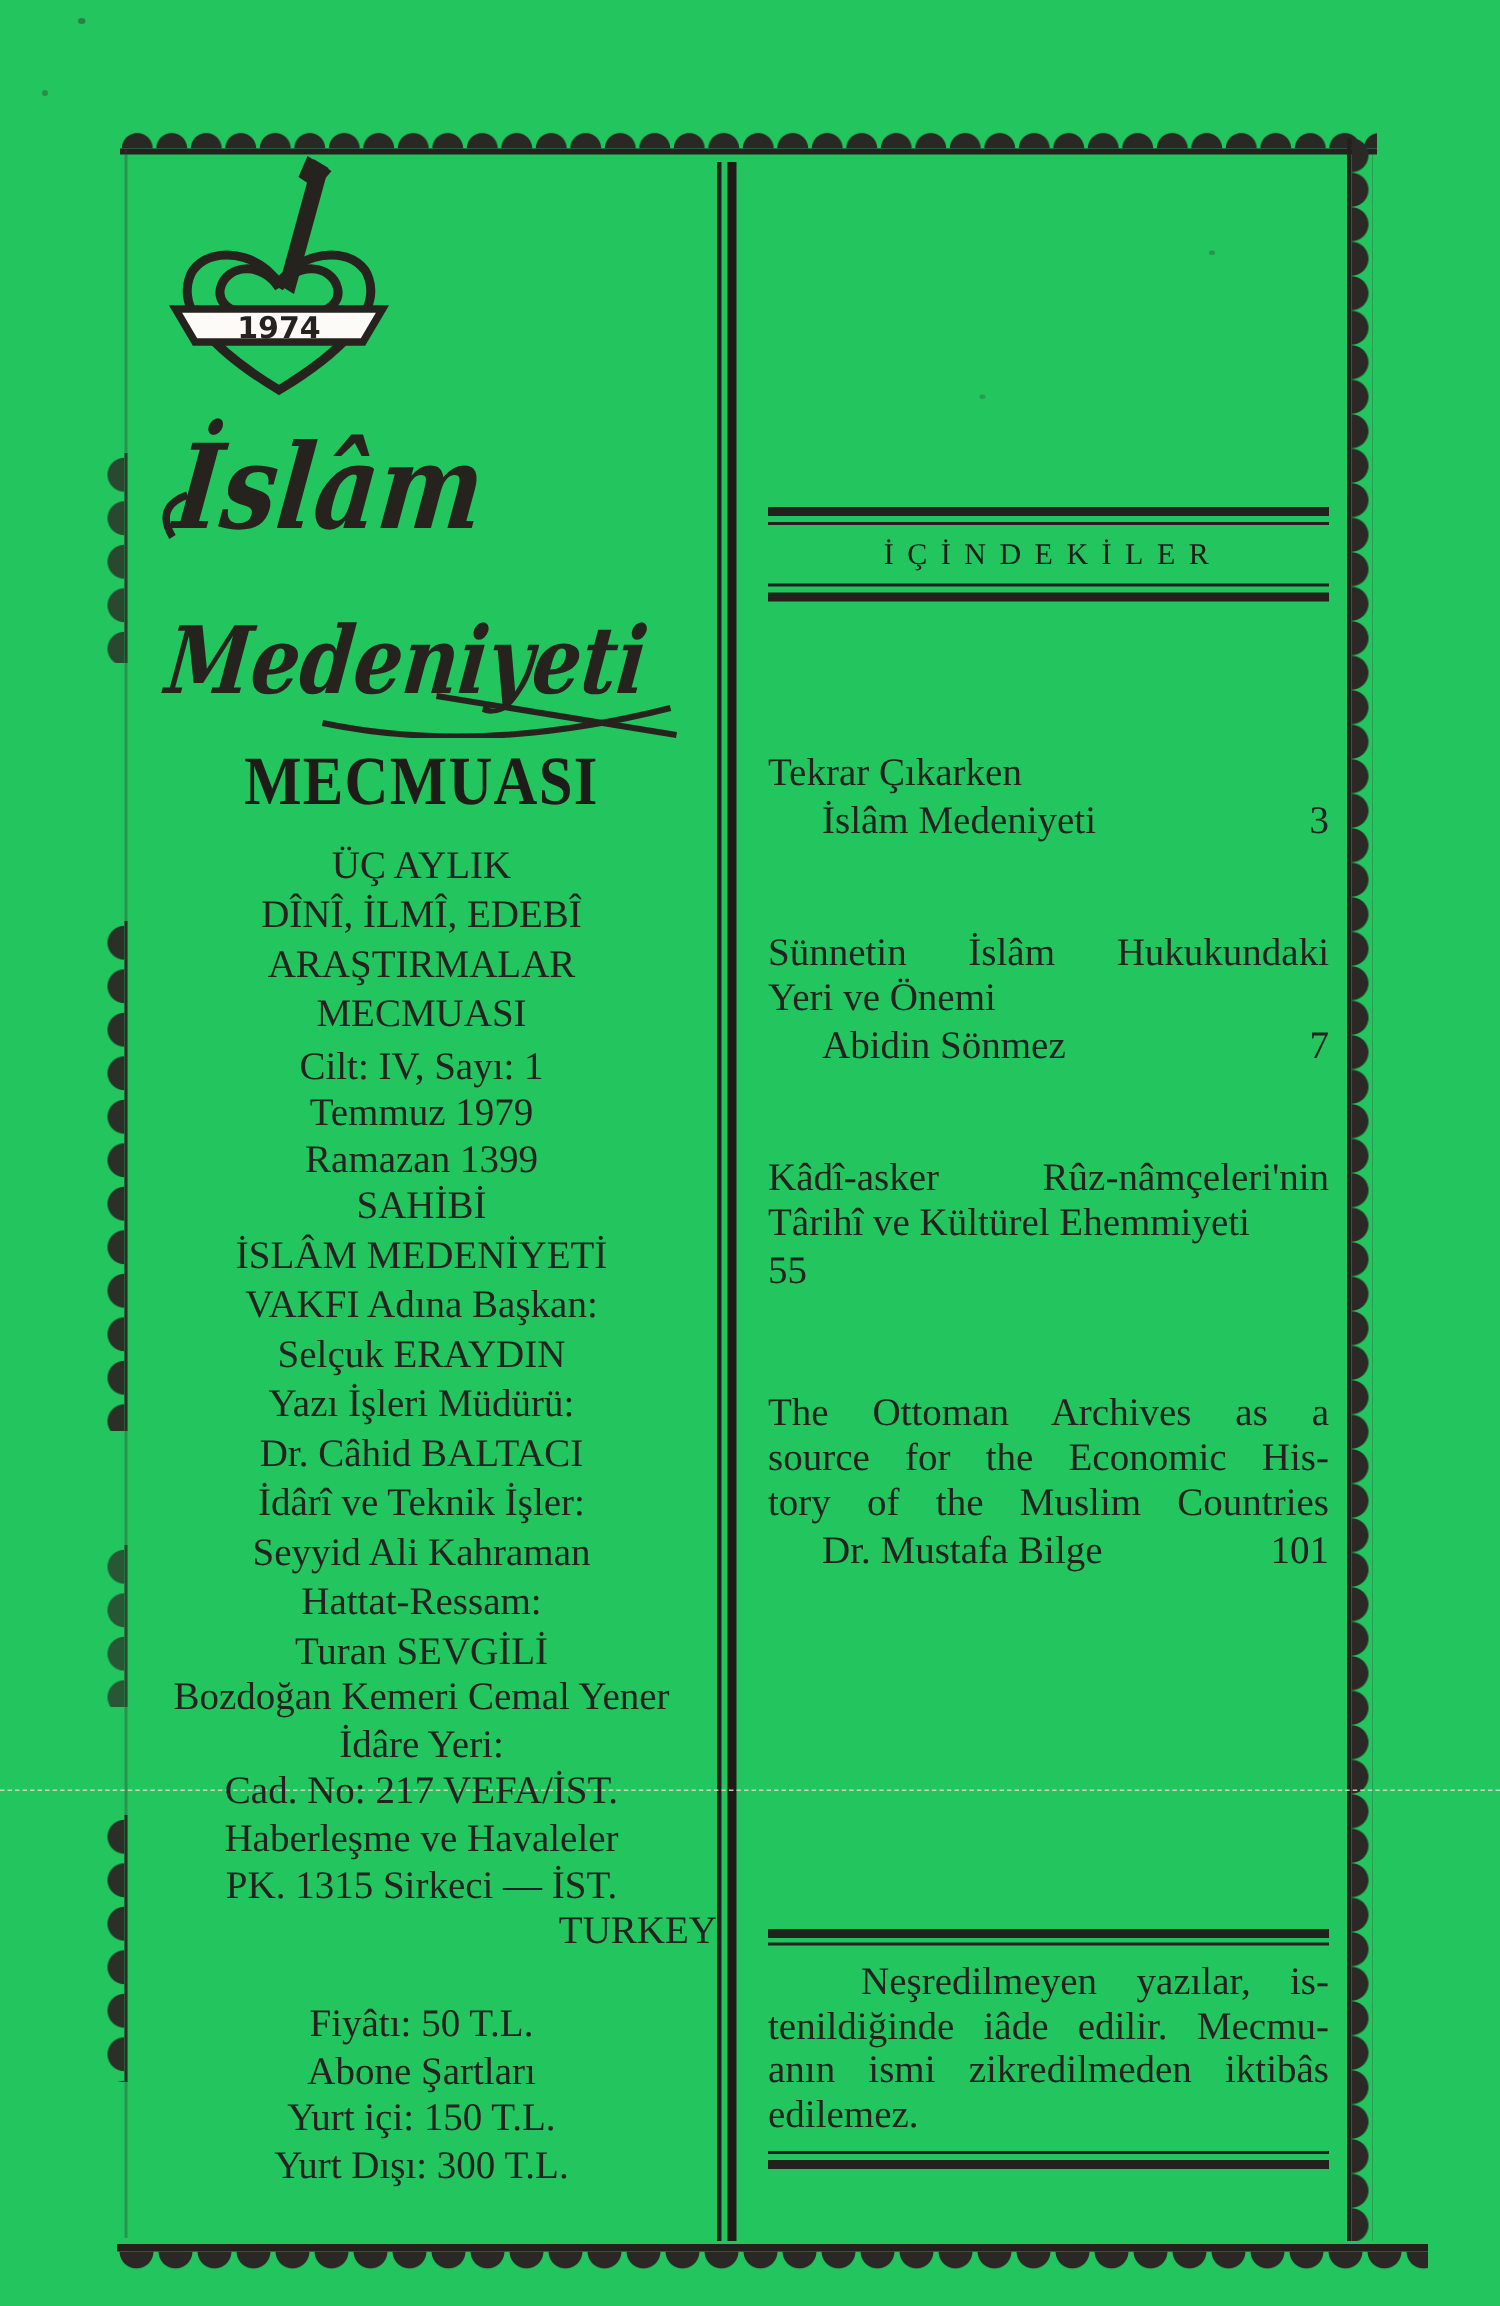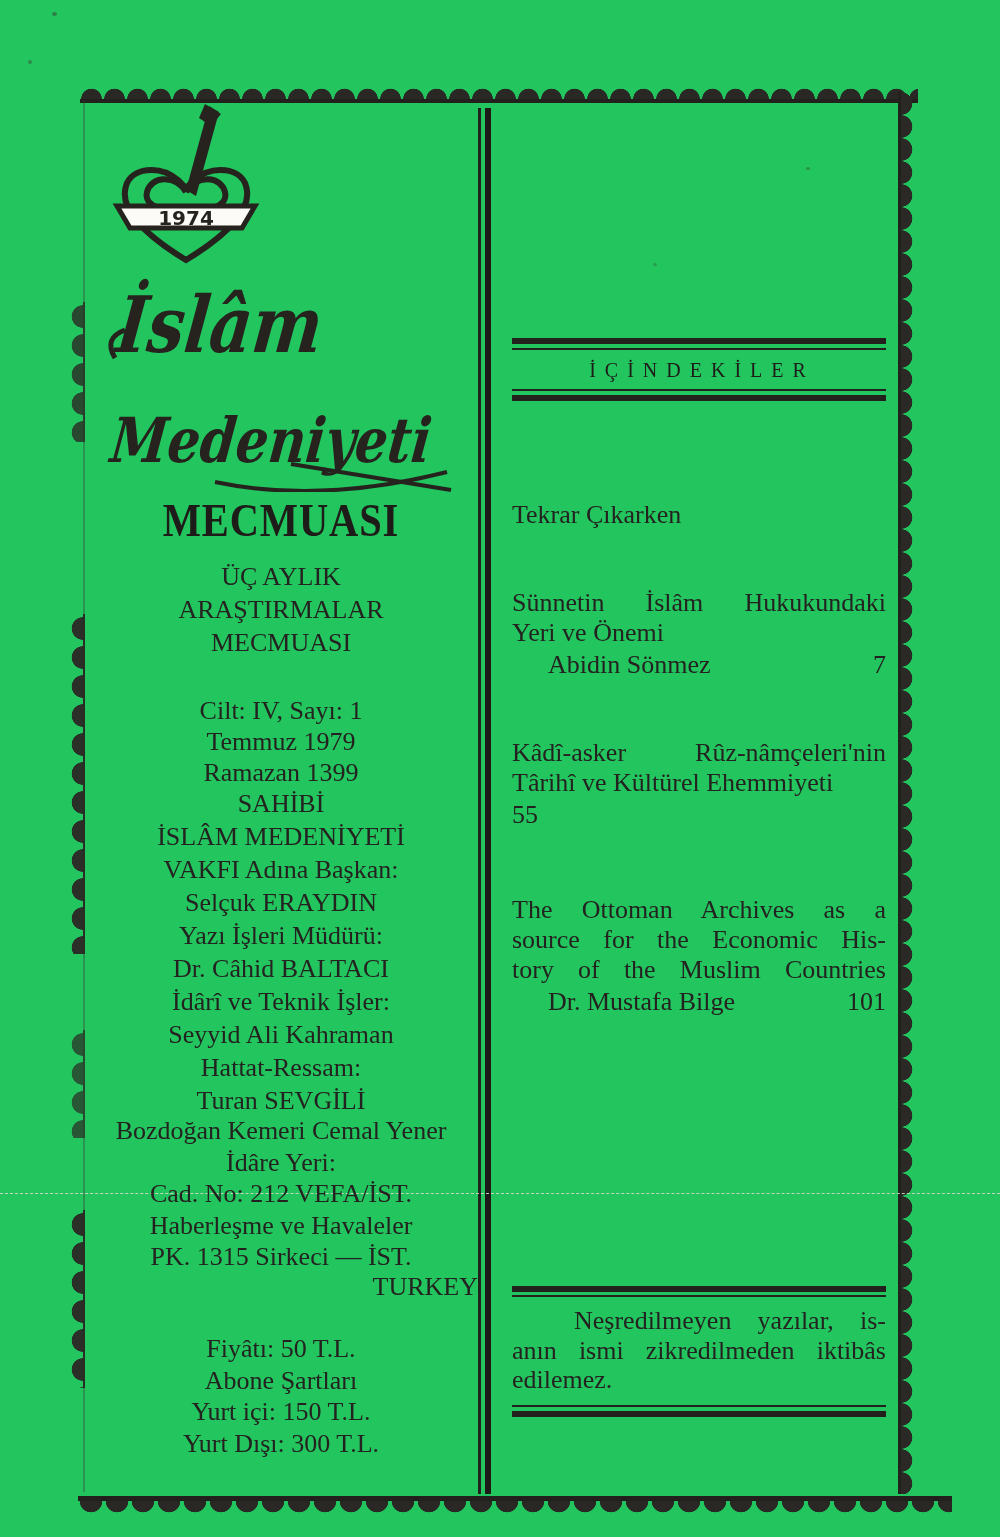--- a/index.html
+++ b/index.html
@@ -127,20 +127,21 @@
       <path d="M 20 258 Q 8 238 30 230" stroke="#26231f" stroke-width="5" fill="none"></path>
       <path d="M 120 382 Q 225 404 352 372" stroke="#26231f" stroke-width="4" fill="none"></path>
       <path d="M 196 364 L 356 390" stroke="#26231f" stroke-width="4" fill="none"></path>
     </svg>
   </div>
 
   <div class="lcol masthead-title">MECMUASI</div>
 
   <div class="lcol sub-block">
     <div class="lline">ÜÇ AYLIK</div>
+    <div class="lline">DÎNÎ, İLMÎ, EDEBÎ</div>
     <div class="lline">ARAŞTIRMALAR</div>
     <div class="lline">MECMUASI</div>
   </div>
 
   <div class="lcol issue-block">
     <div class="lline">Cilt: IV, Sayı: 1</div>
     <div class="lline">Temmuz 1979</div>
     <div class="lline">Ramazan 1399</div>
   </div>
 
@@ -153,21 +154,21 @@
     <div class="lline">Dr. Câhid BALTACI</div>
     <div class="lline">İdârî ve Teknik İşler:</div>
     <div class="lline">Seyyid Ali Kahraman</div>
     <div class="lline">Hattat-Ressam:</div>
     <div class="lline">Turan SEVGİLİ</div>
   </div>
 
   <div class="lcol addr-block">
     <div class="lline">Bozdoğan Kemeri Cemal Yener</div>
     <div class="lline">İdâre Yeri:</div>
-    <div class="lline">Cad. No: 212 VEFA/İST.</div>
+    <div class="lline">Cad. No: 217 VEFA/İST.</div>
     <div class="lline">Haberleşme ve Havaleler</div>
     <div class="lline">PK. 1315 Sirkeci — İST.</div>
     <div class="lline turkey-line">TURKEY</div>
   </div>
 
   <div class="lcol price-block">
     <div class="lline">Fiyâtı: 50 T.L.</div>
     <div class="lline">Abone Şartları</div>
     <div class="lline">Yurt içi: 150 T.L.</div>
     <div class="lline">Yurt Dışı: 300 T.L.</div>
@@ -178,20 +179,24 @@
     <div class="rule-thin"></div>
     <div class="toc-title">İÇİNDEKİLER</div>
     <div class="rule-thin-b"></div>
     <div class="rule-thick-b"></div>
   </div>
 
   <div class="toc">
 
     <div class="toc-entry">
       <div class="toc-line">Tekrar Çıkarken</div>
+      <div class="toc-row">
+        <span class="toc-author">İslâm Medeniyeti</span>
+        <span class="toc-page">3</span>
+      </div>
     </div>
 
     <div class="toc-entry gap1">
       <div class="toc-line just">Sünnetin İslâm Hukukundaki</div>
       <div class="toc-line">Yeri ve Önemi</div>
       <div class="toc-row">
         <span class="toc-author">Abidin Sönmez</span>
         <span class="toc-page">7</span>
       </div>
     </div>
@@ -214,20 +219,21 @@
       </div>
     </div>
 
   </div>
 
   <div class="note-box">
     <div class="rule-thick"></div>
     <div class="rule-thin" style="margin-top:3px"></div>
     <div class="note-text">
       <div class="note-line just note-indent">Neşredilmeyen yazılar, is-</div>
+      <div class="note-line just">tenildiğinde iâde edilir. Mecmu-</div>
       <div class="note-line just">anın ismi zikredilmeden iktibâs</div>
       <div class="note-line">edilemez.</div>
     </div>
     <div class="rule-thin-b"></div>
     <div class="rule-thick-b"></div>
   </div>
 
 </div>
 
 </body></html>

